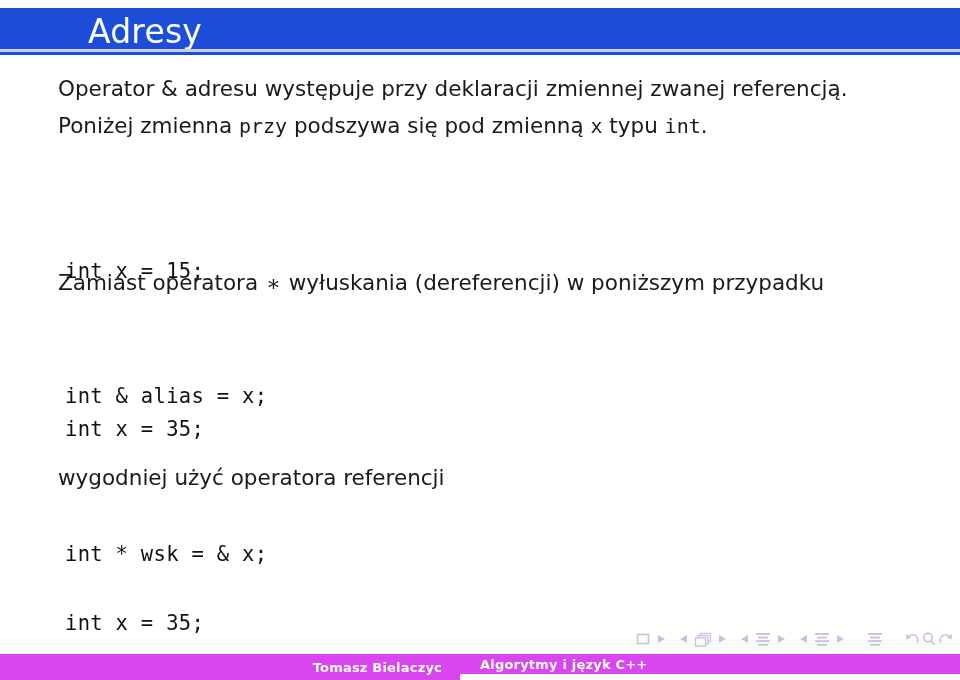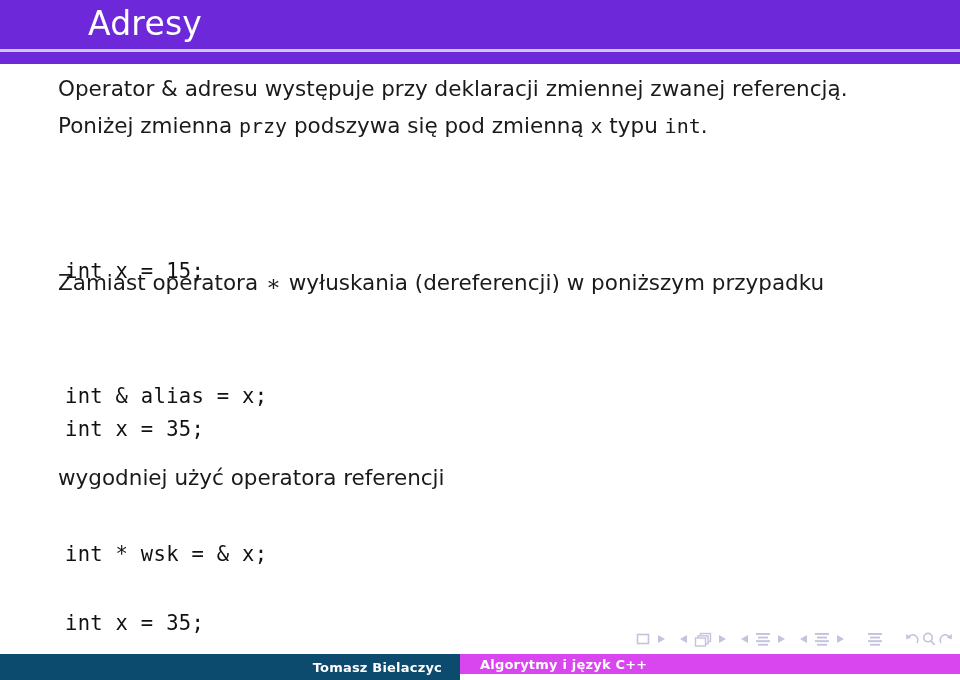--- a/index.html
+++ b/index.html
@@ -12,24 +12,24 @@
     background: #ffffff;
     font-family: "DejaVu Sans", sans-serif;
     overflow: hidden;
     position: relative;
   }
 
   
   .slide-header {
     position: absolute;
     left: 0;
-    top: 0;
+    top: 8px;
     width: 960px;
-    height: 64px;
-    background: #6d28d9;
+    height: 47px;
+    background: #1d4ed8;
     box-sizing: border-box;
   }
   .slide-title {
     position: absolute;
     left: 88px;
     top: 2px;
     font-size: 33px;
     line-height: 44px;
     color: #ffffff;
     font-weight: 400;
@@ -118,21 +118,21 @@
     position: absolute;
     left: 0;
     top: 654px;
     width: 960px;
     height: 26px;
     display: flex;
   }
   .footer-left {
     width: 460px;
     height: 26px;
-    background: #0c4a6e;
+    background: #d946ef;
     display: flex;
     align-items: center;
     justify-content: flex-end;
     box-sizing: border-box;
     padding-right: 18px;
   }
   .footer-right {
     width: 500px;
     height: 20px;
     background: #d946ef;

